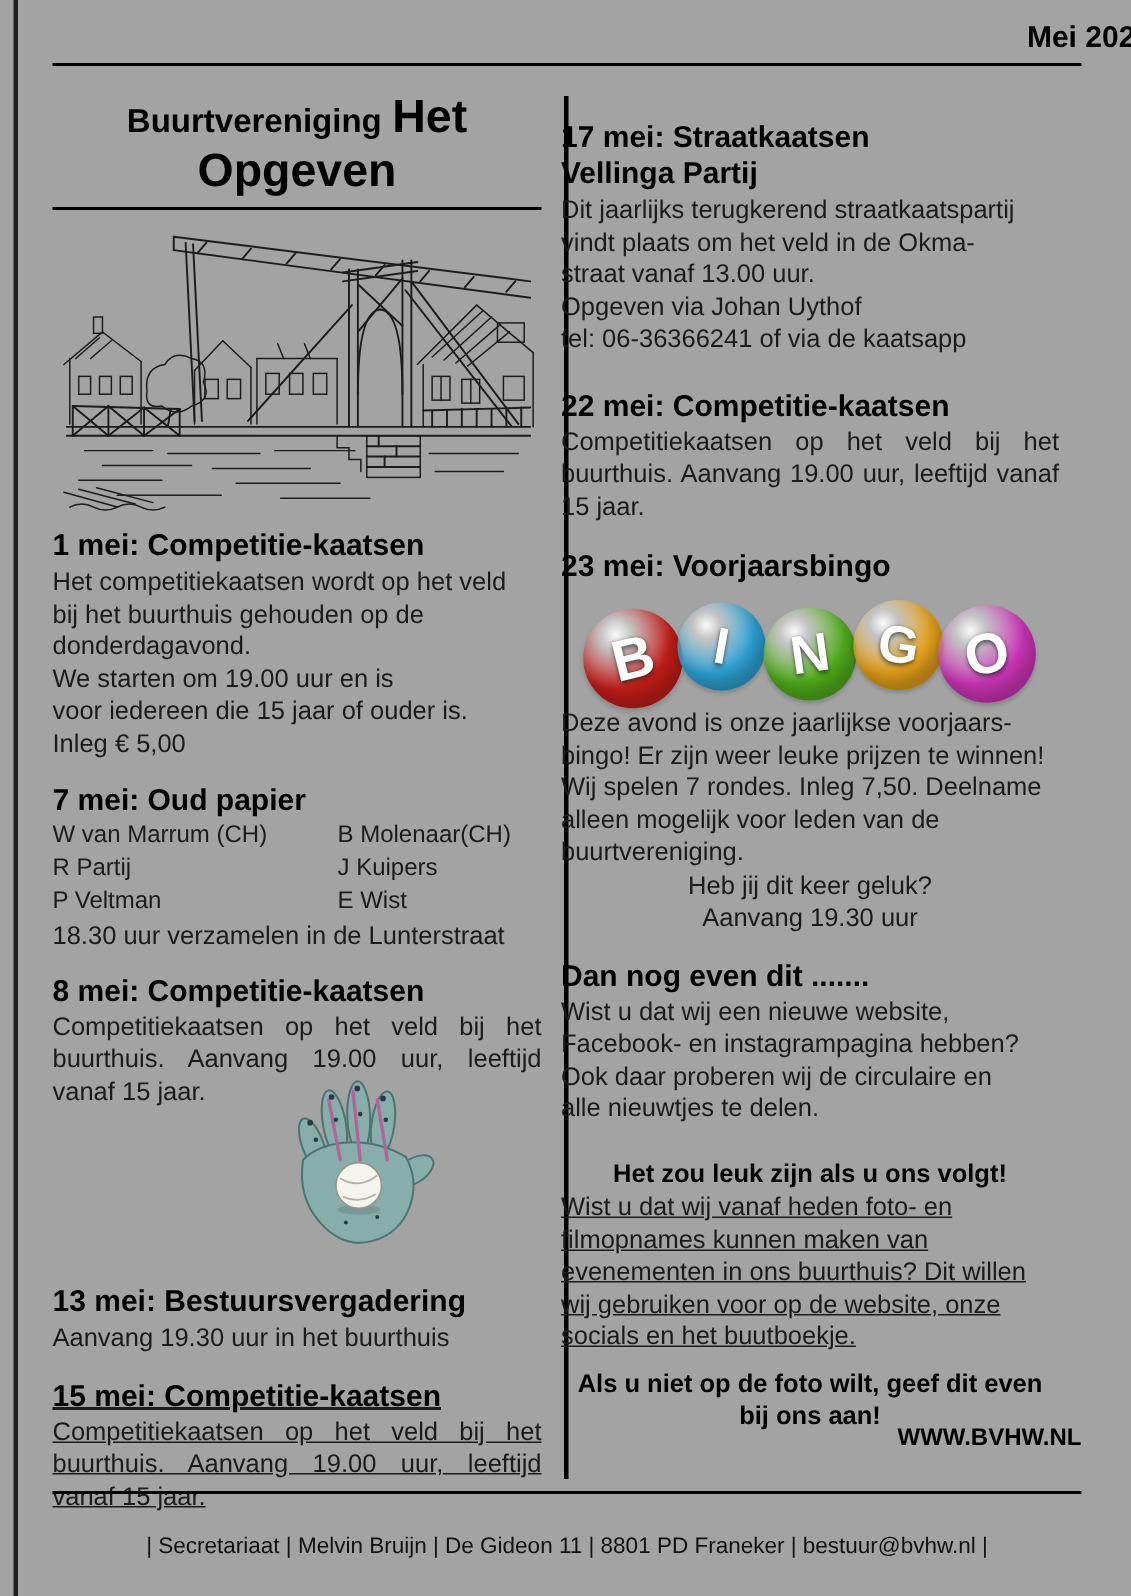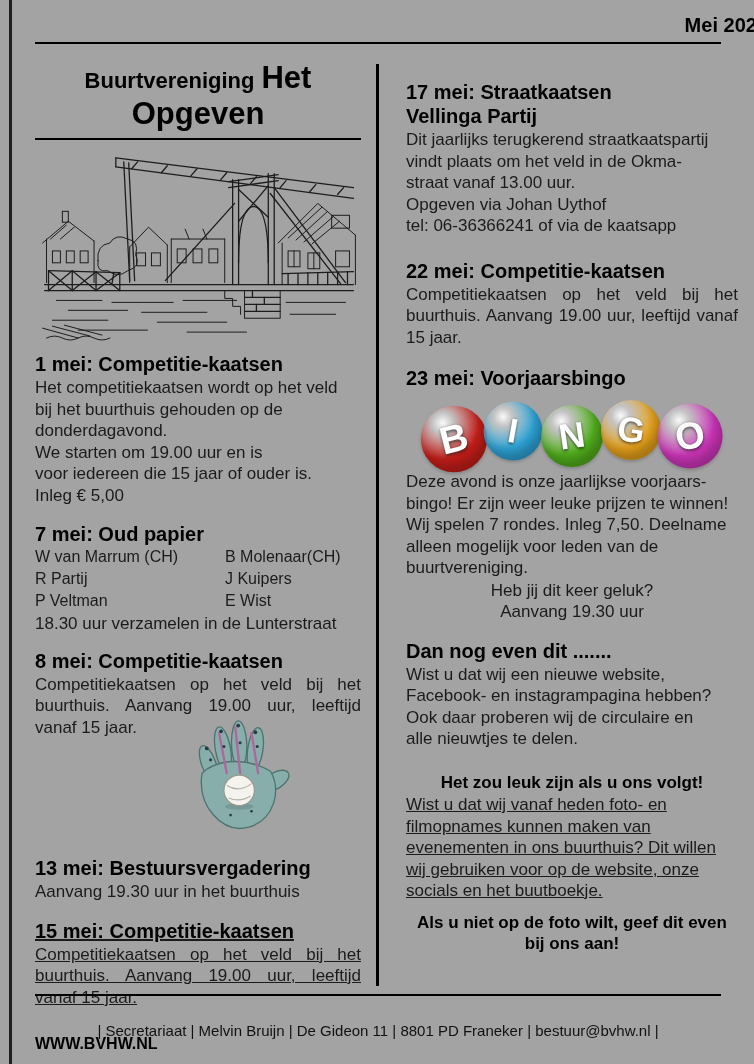--- a/index.html
+++ b/index.html
@@ -7,21 +7,21 @@
     position:relative;width:754px;height:1064px;background:#a3a3a3;
     font-family:"Liberation Sans", sans-serif;color:#1b1b1b;overflow:hidden;padding-left:48px;
   }
   .edge-line{position:absolute;left:9px;top:0;width:3px;height:1064px;background:#1f1f1f;}
   .issue-date{position:absolute;top:14px;right:34px;font-size:20px;font-weight:bold;color:#000;}
   .header-rule{position:absolute;top:42px;left:35px;width:686px;height:2px;background:#000;}
   .column-divider{position:absolute;left:376px;top:64px;width:3px;height:922px;background:#000;}
 
   .col{position:absolute;}
   .col-left{left:35px;top:58px;width:326px;}
-  .col-right{left:406px;top:80px;width:332px;}
+  .col-right{left:374px;top:80px;width:332px;}
 
   .masthead{text-align:center;border-bottom:2px solid #000;padding:2px 0 6px;}
   .masthead-prefix{font-size:22px;font-weight:bold;color:#000;}
   .masthead-main{font-size:31px;font-weight:bold;color:#000;margin-left:7px;}
 
   .bridge-wrap{margin:4px auto 0;width:322px;height:198px;}
   .bridge-wrap svg{display:block;}
 
   h2.event-title{font-size:20px;line-height:24px;font-weight:bold;color:#000;margin:0;}
   h2.tight{margin:0;}
@@ -63,21 +63,21 @@
   .b4{transform:translateY(-4px) scale(.97);}  .b4 .ball-letter{transform:rotate(8deg);}
   .b5{transform:translateY(2px) scale(1.05);}  .b5 .ball-letter{transform:rotate(-12deg);}
   .p-bingo{margin-top:6px;}
   .luck{margin-top:10px;}
   .sec-extra{margin-top:16px;}
   .hl1{margin-top:22px;}
   .p-extra2{margin-top:14px;text-decoration:underline;}
   .hl2{margin-top:10px;white-space:pre-line;}
 
   .footer-rule{position:absolute;top:994px;left:35px;width:686px;height:2px;background:#000;}
-  .footer-site{position:absolute;top:1035px;left:35px;width:686px;text-align:left;font-size:16px;font-weight:bold;color:#000;}
+  .footer-site{position:absolute;top:950px;left:35px;width:686px;text-align:right;font-size:16px;font-weight:bold;color:#000;}
   .footer-secretariat{position:absolute;top:1022px;left:35px;width:686px;text-align:center;font-size:15px;color:#111;}
 </style>
 </head>
 <body>
 
 <div class="page">
   <div class="edge-line"></div>
   <div class="issue-date">Mei 2025</div>
   <div class="header-rule"></div>
   <div class="column-divider"></div>

